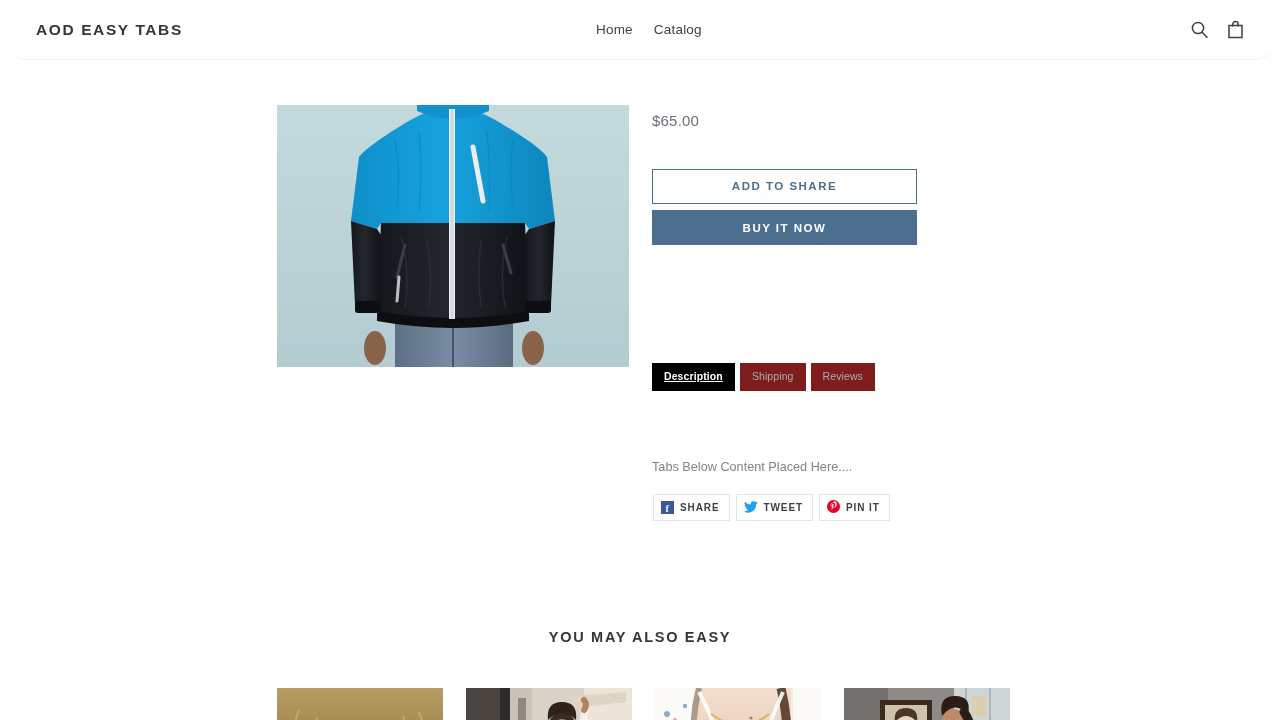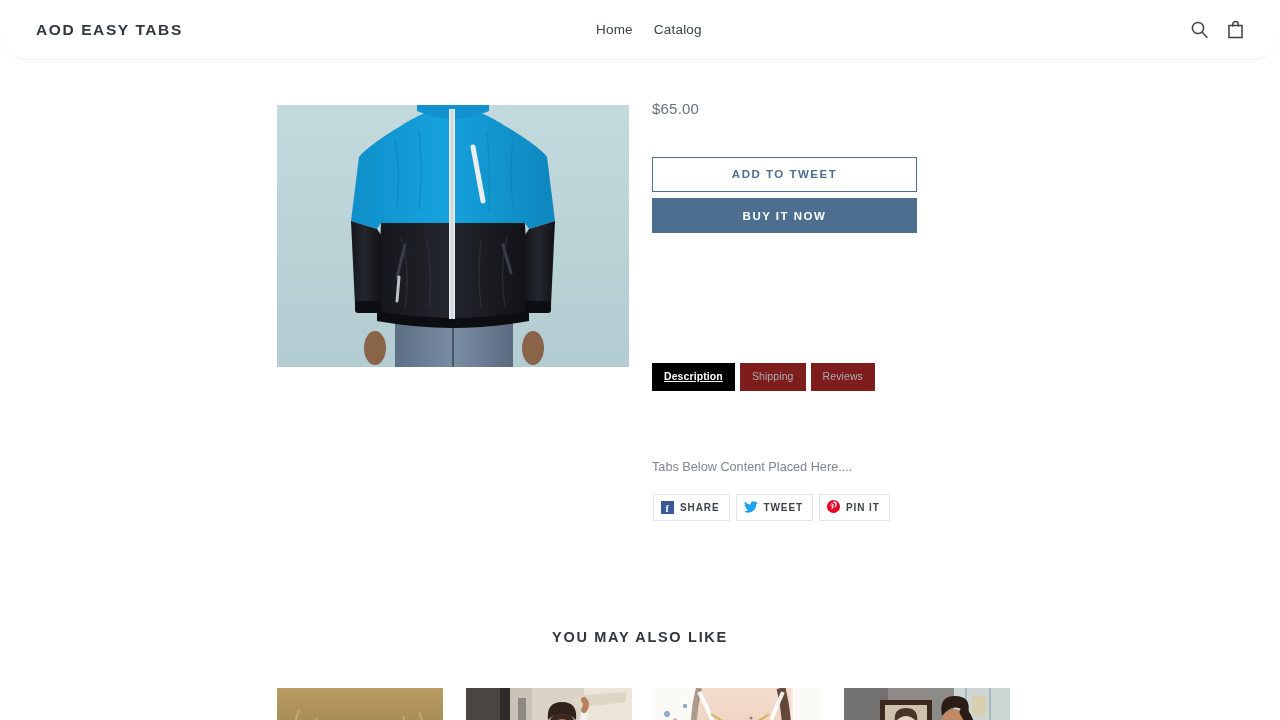--- a/index.html
+++ b/index.html
@@ -78,20 +78,21 @@
     width: 360px;
   }
   .product-title {
     font-size: 26px;
     font-weight: bold;
     color: #31373d;
     letter-spacing: -.2px;
     line-height: 1.15;
   }
   .product-price {
+    margin-top: 12px;
     font-size: 15px;
     color: #6b7177;
     letter-spacing: .2px;
   }
 
   .btn {
     display: block;
     width: 265px;
     font-family: "Liberation Sans", sans-serif;
     font-size: 11.5px;
@@ -302,21 +303,21 @@
         <path d="M124 132 q10 34 4 70"></path>
         <path d="M150 136 q6 34 2 66"></path>
         <path d="M204 136 q-4 34 0 66"></path>
         <path d="M230 132 q-8 34 -2 70"></path>
       </g>
     </svg>
   </div>
 
   <div class="product-info">
     <div class="product-price">$65.00</div>
-    <button class="btn btn-add">ADD TO TWEET</button>
+    <button class="btn btn-add">ADD TO SHARE</button>
     <button class="btn btn-buy">BUY IT NOW</button>
   </div>
 
   <div class="tabs-block">
     <div class="tab-strip">
       <button class="tab active">Description</button>
       <button class="tab inactive">Shipping</button>
       <button class="tab inactive">Reviews</button>
     </div>
   </div>
@@ -340,21 +341,21 @@
       <span>
         <svg width="13" height="13" viewBox="0 0 13 13">
             <circle cx="6.5" cy="6.5" r="6.5" fill="#e60023"></circle>
             <path d="M6.7 2.6c-2.1 0-3.2 1.4-3.2 2.6 0 .56.24 1.26.79 1.48.08.03.13.02.15-.07l.12-.48c.04-.14.02-.19-.08-.31a1.4 1.4 0 0 1-.3-.9c0-1.17.85-2.22 2.23-2.22 1.21 0 1.88.73 1.88 1.7 0 1.28-.57 2.36-1.41 2.36a.69.69 0 0 1-.7-.86c.13-.57.4-1.18.4-1.6 0-.37-.2-.67-.61-.67-.48 0-.87.5-.87 1.17 0 .43.15.72.15.72l-.58 2.47c-.17.73-.02 1.62-.01 1.71 0 .06.08.07.11.03.05-.06.67-.83.88-1.6l.34-1.3c.17.32.66.6 1.19.6 1.56 0 2.62-1.43 2.62-3.33 0-1.44-1.22-2.78-3.08-2.78Z" fill="#fff"></path>
           </svg>
       </span>
       <span>PIN IT</span>
     </button>
   </div>
 
-  <div class="related-title">YOU MAY ALSO LIKE</div>
+  <div class="related-title">YOU MAY ALSO EASY</div>
 
   <div class="related-grid">
 
     <div class="related-card">
       <svg viewBox="0 0 166 92" preserveAspectRatio="xMidYMid slice">
         <defs>
           <linearGradient id="corn" x1="0" y1="0" x2="0" y2="1">
             <stop offset="0%" stop-color="#b79b62"></stop>
               <stop offset="100%" stop-color="#8f7640"></stop>
           </linearGradient>

